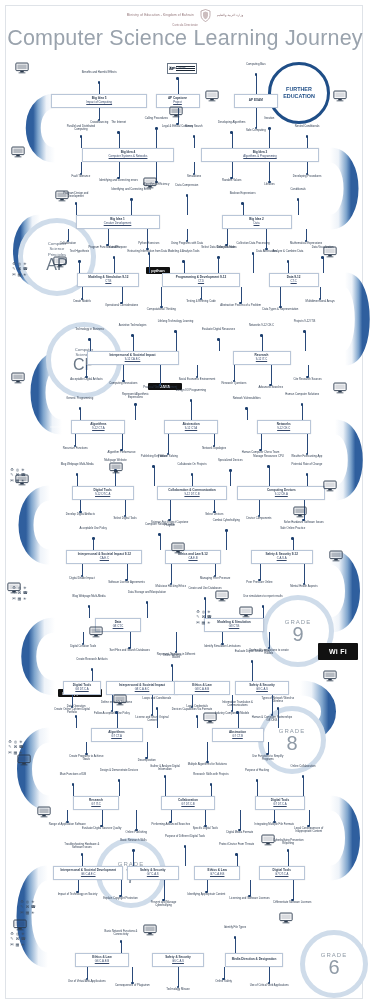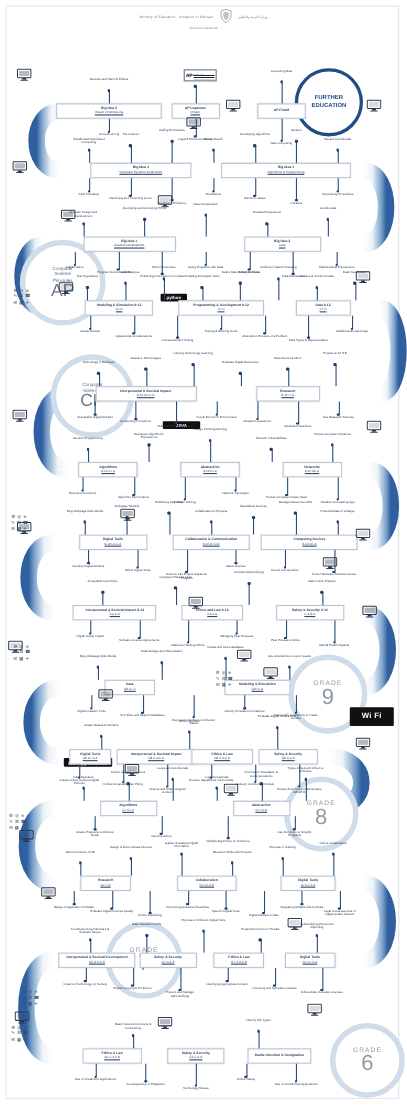--- a/index.html
+++ b/index.html
@@ -68,20 +68,21 @@
         <svg viewBox="0 0 22 26" width="11" height="13">
           <path d="M11 1 L20 4 V13 C20 19 15 23 11 25 C7 23 2 19 2 13 V4 Z" fill="none" stroke="#8d6e72" stroke-width="1.1"></path>
           <path d="M11 5 L16 7 V13 C16 17 13 19.5 11 20.6 C9 19.5 6 17 6 13 V7 Z" fill="#8d6e72" opacity=".45"></path>
         </svg>
       </span>
       <span class="hdr-txt">وزارة التربية والتعليم</span>
     </div>
     <div class="hdr-sub">Curricula Directorate</div>
   </div>
 
+  <div class="title">Computer Science  Learning Journey</div>
 
   <svg id="road" viewBox="0 0 370 1006">
     <defs>
       <linearGradient id="gh" x1="0" y1="0" x2="0" y2="1">
         <stop offset="0" stop-color="#2f5f9e"></stop>
         <stop offset="0.20" stop-color="#7ea4cc"></stop>
         <stop offset="0.55" stop-color="#eef3f9"></stop>
         <stop offset="1" stop-color="#ffffff"></stop>
       </linearGradient>
       <linearGradient id="gv" x1="0" y1="0" x2="1" y2="0">

